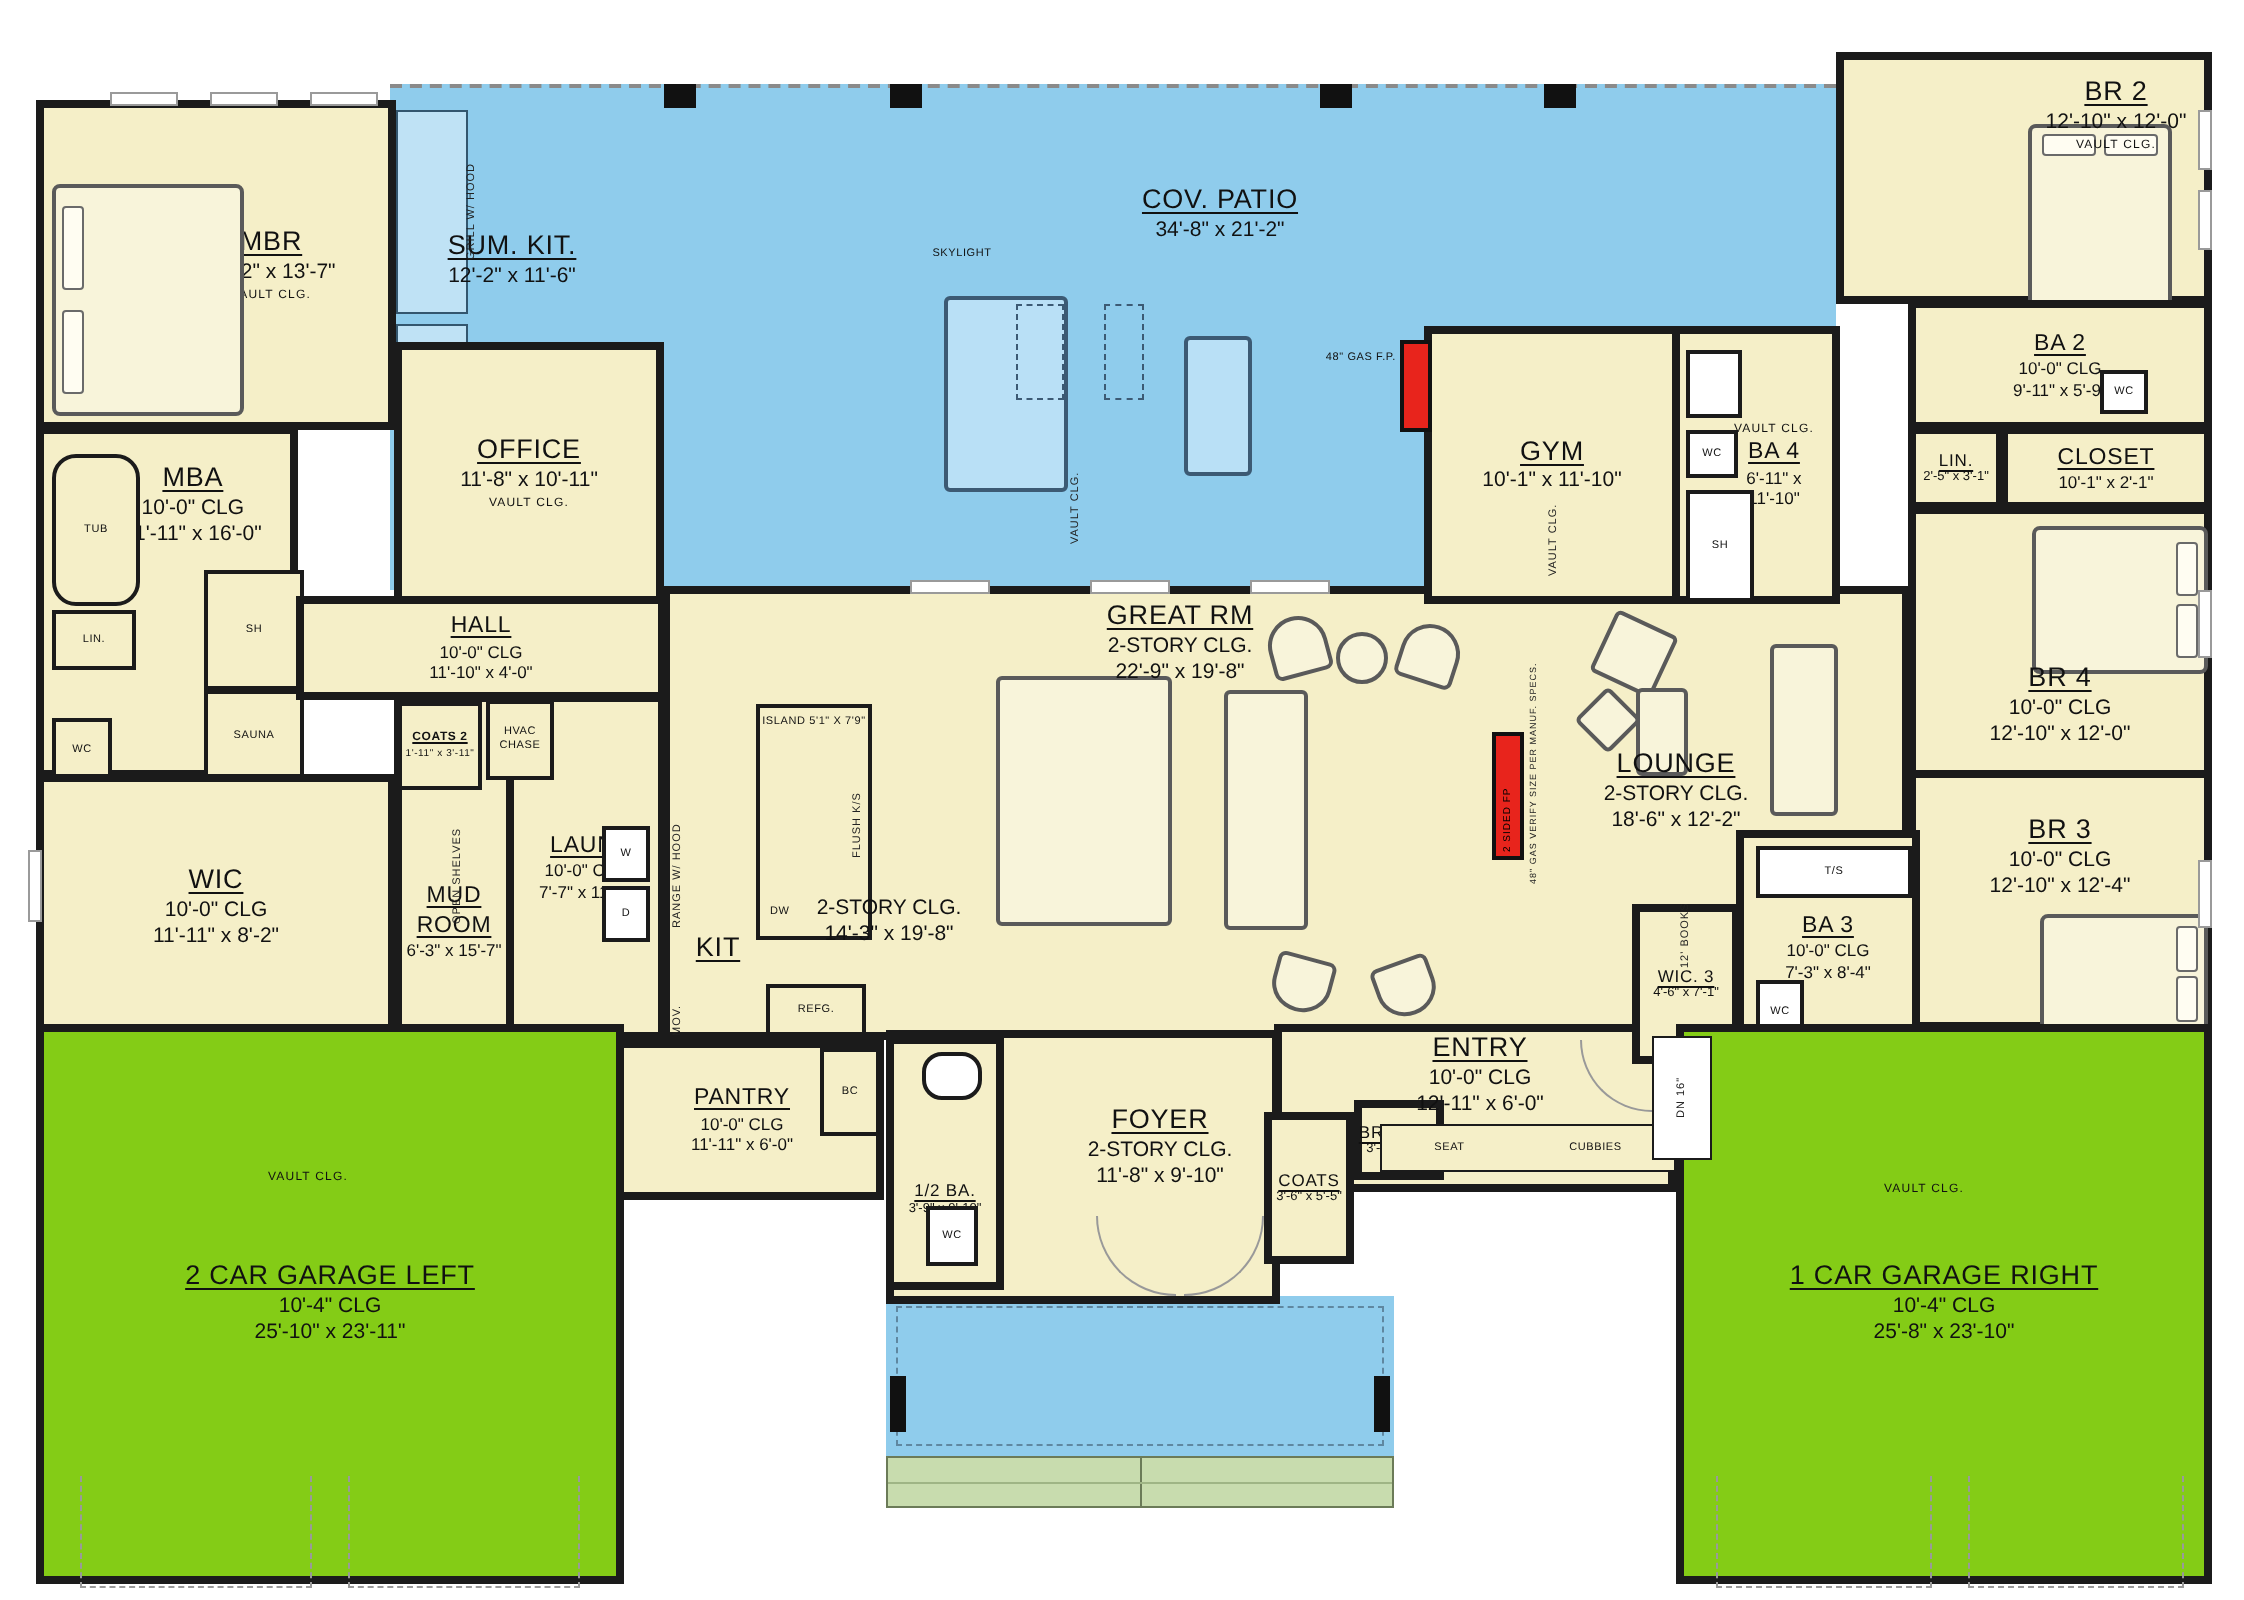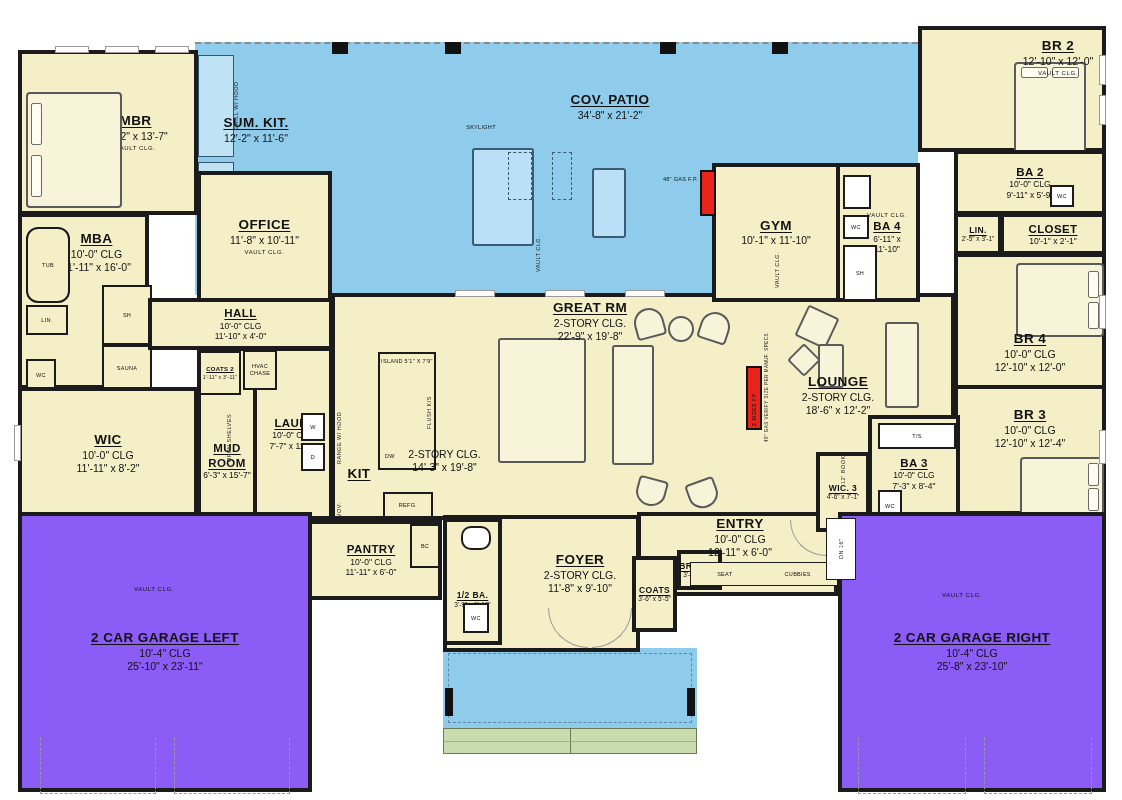--- a/index.html
+++ b/index.html
@@ -8,26 +8,26 @@
   .abs{position:absolute;box-sizing:border-box;}
   
   .patio{background:#8fccec;border-top:2px dashed #8a8a8a;z-index:1;}
   .porch{background:#8fccec;z-index:1;}
   .porch-inner{border:1px dashed #5f87a0;position:absolute;inset:5px;}
   .steps{background:#c8dcae;border:1px solid #6b7b58;z-index:1;}
   .steps .mid{position:absolute;left:50%;top:0;bottom:0;width:1px;background:#6b7b58;}
   .steps .row{position:absolute;left:0;right:0;top:50%;height:1px;background:#9fb585;}
   .open{background:#f5efc8;border:4px solid #1b1b1b;z-index:2;}
   .room{background:#f5efc8;border:4px solid #1b1b1b;z-index:4;display:flex;align-items:center;justify-content:center;}
-  .garage{background:#8b5cf6;}
+  .garage{background:#84cc16;}
   .box{background:#f5efc8;border:2px solid #1b1b1b;z-index:5;display:flex;align-items:center;justify-content:center;text-align:center;}
   .boxw{background:#fff;}
   .lbl{display:flex;flex-direction:column;align-items:center;text-align:center;line-height:1.25;z-index:7;}
   .lbl>div:empty{display:none;}
-  .rname{font-weight:bold;text-decoration:underline;text-underline-offset:2px;font-size:13.5px;letter-spacing:.4px;white-space:nowrap;}
+  .rname{font-weight:normal;text-decoration:underline;text-underline-offset:2px;font-size:13.5px;letter-spacing:.4px;white-space:nowrap;}
   .rclg,.rdims{font-size:10.5px;white-space:nowrap;}
   .rnote{font-size:6px;letter-spacing:.6px;margin-top:2px;white-space:nowrap;}
   .md .rname{font-size:11.5px;}  .md .rclg,.md .rdims{font-size:8.5px;}
   .sm .rname{font-size:8.5px;}   .sm .rclg,.sm .rdims{font-size:6.5px;}
   .tiny{font-size:5.5px;letter-spacing:.3px;text-align:center;line-height:1.2;z-index:7;}
   .vt{writing-mode:vertical-rl;transform:rotate(180deg);font-size:5.5px;letter-spacing:.5px;color:#222;z-index:7;white-space:nowrap;}
   .fp{background:#e8241c;border:2px solid #111;z-index:6;display:flex;align-items:center;justify-content:center;}
   .fp .vt{font-size:5px;color:#000;}
   .post{background:#111;z-index:6;}
   .furn{background:#f8f4da;border:2px solid #5a5a5a;border-radius:3px;z-index:3;}
@@ -300,21 +300,21 @@
       <div class="rname">2 CAR GARAGE LEFT</div>
       <div class="rclg">10'-4" CLG</div>
       <div class="rdims">25'-10" x 23'-11"</div>
     </div>
     <div class="rnote" style="position:absolute;left:112px;top:68px">VAULT CLG.</div>
     <div class="abs gdoor" style="left:18px;top:222px;width:116px;height:56px"></div>
     <div class="abs gdoor" style="left:152px;top:222px;width:116px;height:56px"></div>
   </div>
   <div class="abs room garage" style="left:838px;top:512px;width:268px;height:280px">
     <div class="lbl">
-      <div class="rname">2 CAR GARAGE RIGHT</div>
+      <div class="rname">1 CAR GARAGE RIGHT</div>
       <div class="rclg">10'-4" CLG</div>
       <div class="rdims">25'-8" x 23'-10"</div>
     </div>
     <div class="rnote" style="position:absolute;left:100px;top:74px">VAULT CLG.</div>
     <div class="abs gdoor" style="left:16px;top:222px;width:108px;height:56px"></div>
     <div class="abs gdoor" style="left:142px;top:222px;width:108px;height:56px"></div>
   </div>
 
   <div class="abs lbl" style="left:540px;top:92px;width:140px">
     <div class="rname">COV. PATIO</div>

